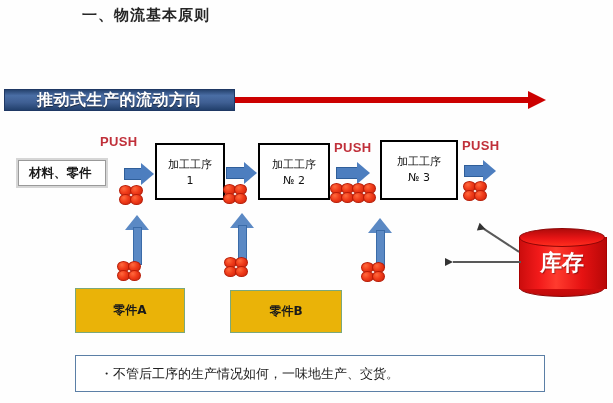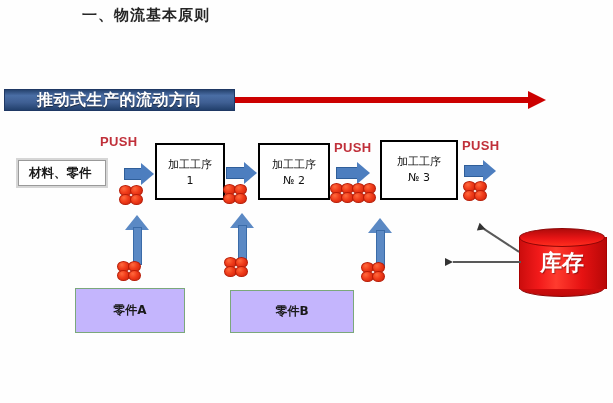--- a/index.html
+++ b/index.html
@@ -60,21 +60,21 @@
         border-left:12px solid transparent;border-right:12px solid transparent;
         border-bottom:15px solid #5b89c4;}
 
   
   .cluster{position:absolute;display:grid;gap:0px;}
   .cluster i{display:block;width:13px;height:11px;border-radius:50%;
        background:radial-gradient(circle at 35% 30%,#ff6a3d 0%,#f03c1a 45%,#cc1f08 100%);
        border:1px solid #b81c06;box-sizing:border-box;margin:-1px;}
 
   
-  .greenbox{position:absolute;box-sizing:border-box;background:#c4b5fd;
+  .greenbox{position:absolute;box-sizing:border-box;background:#eab308;
         border:1.5px solid #7ba87b;display:flex;align-items:center;justify-content:center;
         font-size:12px;font-weight:bold;color:#1a1a1a;}
 
   
   .note{position:absolute;left:75px;top:355px;width:470px;height:37px;box-sizing:border-box;
         background:#ffffff;border:1.5px solid #5b7fa6;
         display:flex;align-items:center;padding-left:24px;
         font-size:13px;color:#1f1f1f;font-family:"DejaVu Serif","Liberation Serif",serif;}
 
   
@@ -210,32 +210,33 @@
       <div class="vshaft" style="height:38px;"></div>
   </div>
   <div class="cluster" style="left:362px;top:263px;grid-template-columns:repeat(2,11px);">
     <i></i>
       <i></i>
       <i></i>
       <i></i>
   </div>
 
   <div class="greenbox" style="left:75px;top:288px;width:110px;height:45px;">零件A</div>
-  <div class="greenbox" style="left:230px;top:290px;width:124px;height:43px;">零件B</div>
+  <div class="greenbox" style="left:230px;top:290px;width:112px;height:43px;">零件B</div>
 
   <div class="cyl">
     <div class="bot"></div>
       <div class="body"></div>
       <div class="top"></div>
     <div class="lbl">库存</div>
   </div>
 
   <div class="thin" style="left:445px;top:257px;width:75px;height:10px;">
     <div class="ln" style="left:8px;top:4px;width:68px;"></div>
     <div class="hd" style="left:0px;top:1px;transform:rotate(180deg);"></div>
   </div>
   <div class="thin" style="left:478px;top:224px;width:48px;height:36px;">
     <div class="ln" style="left:6px;top:4px;width:42px;transform:rotate(33deg);"></div>
     <div class="hd" style="left:0px;top:0px;transform:rotate(200deg);"></div>
   </div>
 
+  <div class="note">・不管后工序的生产情况如何，一味地生产、交货。</div>
 
 </div>
 
 </body></html>

